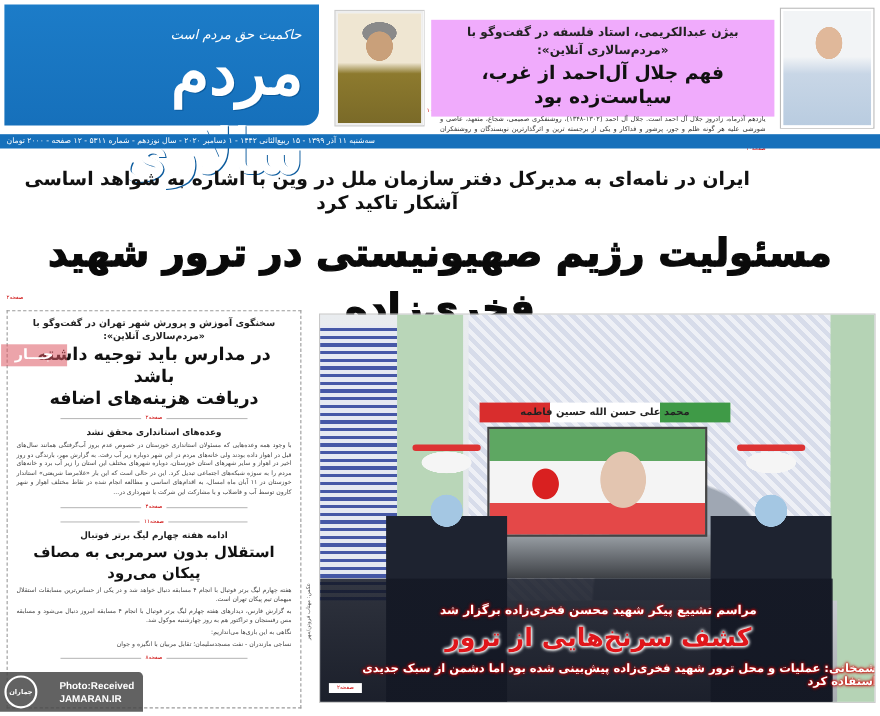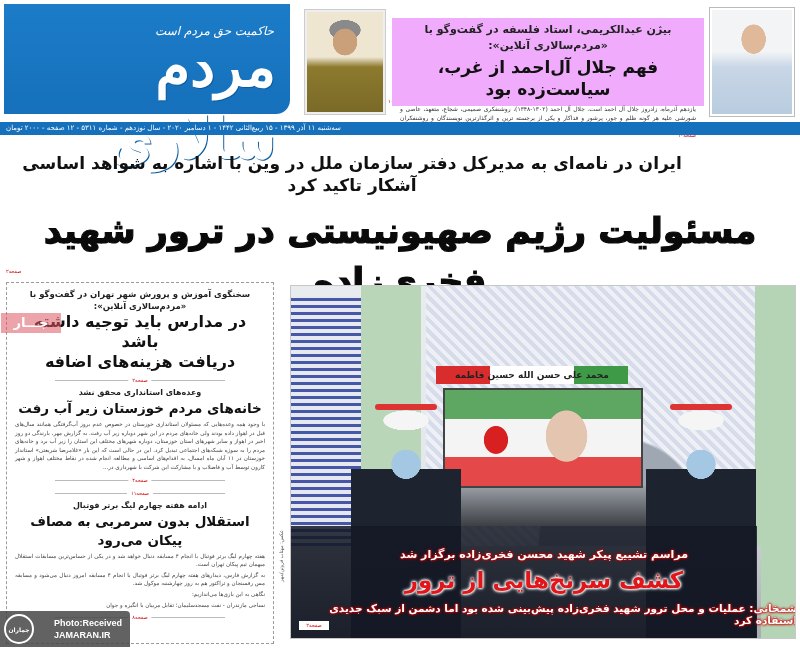--- a/index.html
+++ b/index.html
@@ -119,21 +119,21 @@
   }
   .mp-green-panel-l { position: absolute; left: 70px; top: 0; width: 60px; height: 240px; background: #b9d6b8; }
   .mp-green-panel-r { position: absolute; right: 0; top: 0; width: 40px; height: 354px; background: #b5d3b5; }
   .mp-arch {
     position: absolute; left: 135px; top: 0; width: 330px; height: 260px;
     background:
       radial-gradient(ellipse 120px 150px at 60% 100%, #9fa7b3 70%, transparent 72%),
       repeating-linear-gradient(45deg, #d7dcea 0 4px, #eef0f6 4px 8px);
   }
   .mp-coffin-top {
-    position: absolute; left: 145px; top: 80px; width: 192px; height: 18px;
+    position: absolute; left: 145px; top: 80px; width: 228px; height: 18px;
     background: linear-gradient(90deg, #d92d2d 0 28%, #ffffff 28% 72%, #3f9a47 72% 100%);
     color: #222; font-size: 9px; font-weight: bold; direction: rtl; text-align: center; line-height: 18px;
   }
   .mp-portrait {
     position: absolute; left: 152px; top: 102px; width: 200px; height: 100px;
     background:
       radial-gradient(ellipse 34px 42px at 62% 48%, #e3c5b0 60%, transparent 62%),
       radial-gradient(ellipse 26px 30px at 26% 52%, #d92020 45%, transparent 48%),
       linear-gradient(180deg, #5ea762 0 30%, #f4f4f4 30% 70%, #e44848 70% 100%);
     border: 2px solid #444;
@@ -224,21 +224,20 @@
     <div class="lc-kicker">سخنگوی آموزش و پرورش شهر تهران در گفت‌وگو با «مردم‌سالاری آنلاین»:</div>
     <div class="lc-title-lg">در مدارس باید توجیه داشته باشد</div>
     <div class="lc-title-lg">دریافت هزینه‌های اضافه</div>
   </div>
   <div class="lc-divider">
       <span>صفحه۲</span>
     </div>
 
   <div>
     <div class="lc-sub">وعده‌های استانداری محقق نشد</div>
-    <div class="lc-title-md">خانه‌های مردم خوزستان زیر آب رفت</div>
     <div class="lc-body">با وجود همه وعده‌هایی که مسئولان استانداری خوزستان در خصوص عدم بروز آب‌گرفتگی همانند سال‌های قبل در اهواز داده بودند ولی خانه‌های مردم در این شهر دوباره زیر آب رفت. به گزارش مهر، بارندگی دو روز اخیر در اهواز و سایر شهرهای استان خوزستان، دوباره شهرهای مختلف این استان را زیر آب برد و خانه‌های مردم را به سوژه شبکه‌های اجتماعی تبدیل کرد. این در حالی است که این بار «غلامرضا شریعتی» استاندار خوزستان در ۱۱ آبان ماه امسال، به اقدام‌های اساسی و مطالعه انجام شده در نقاط مختلف اهواز و شهر کارون توسط آب و فاضلاب و با مشارکت این شرکت با شهرداری در...</div>
   </div>
   <div class="lc-divider">
       <span>صفحه۴</span>
     </div>
 
   <div class="lc-divider">
       <span>صفحه۱۱</span>
     </div>
 

